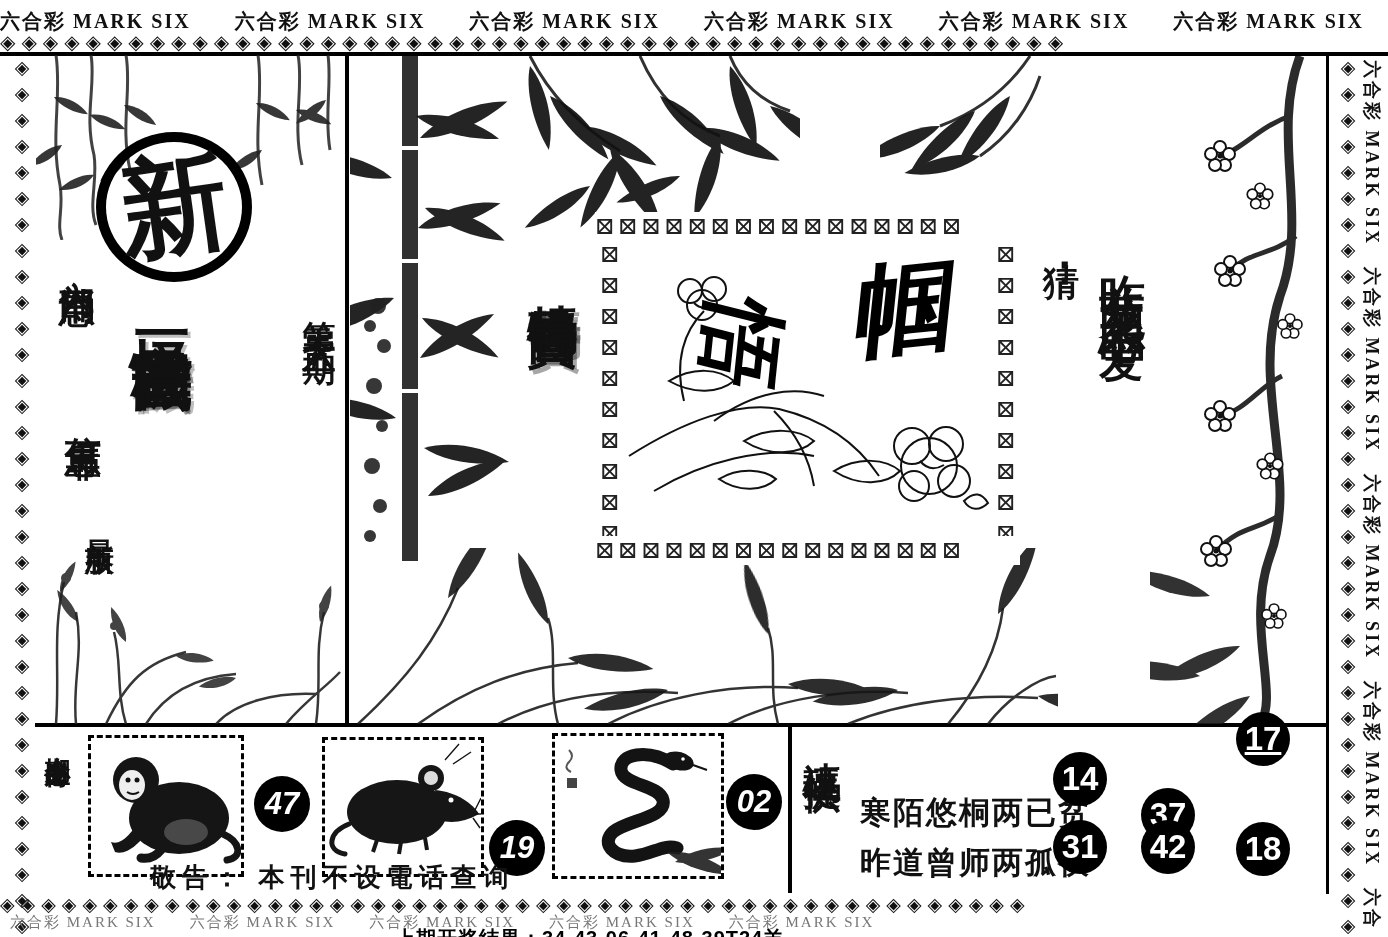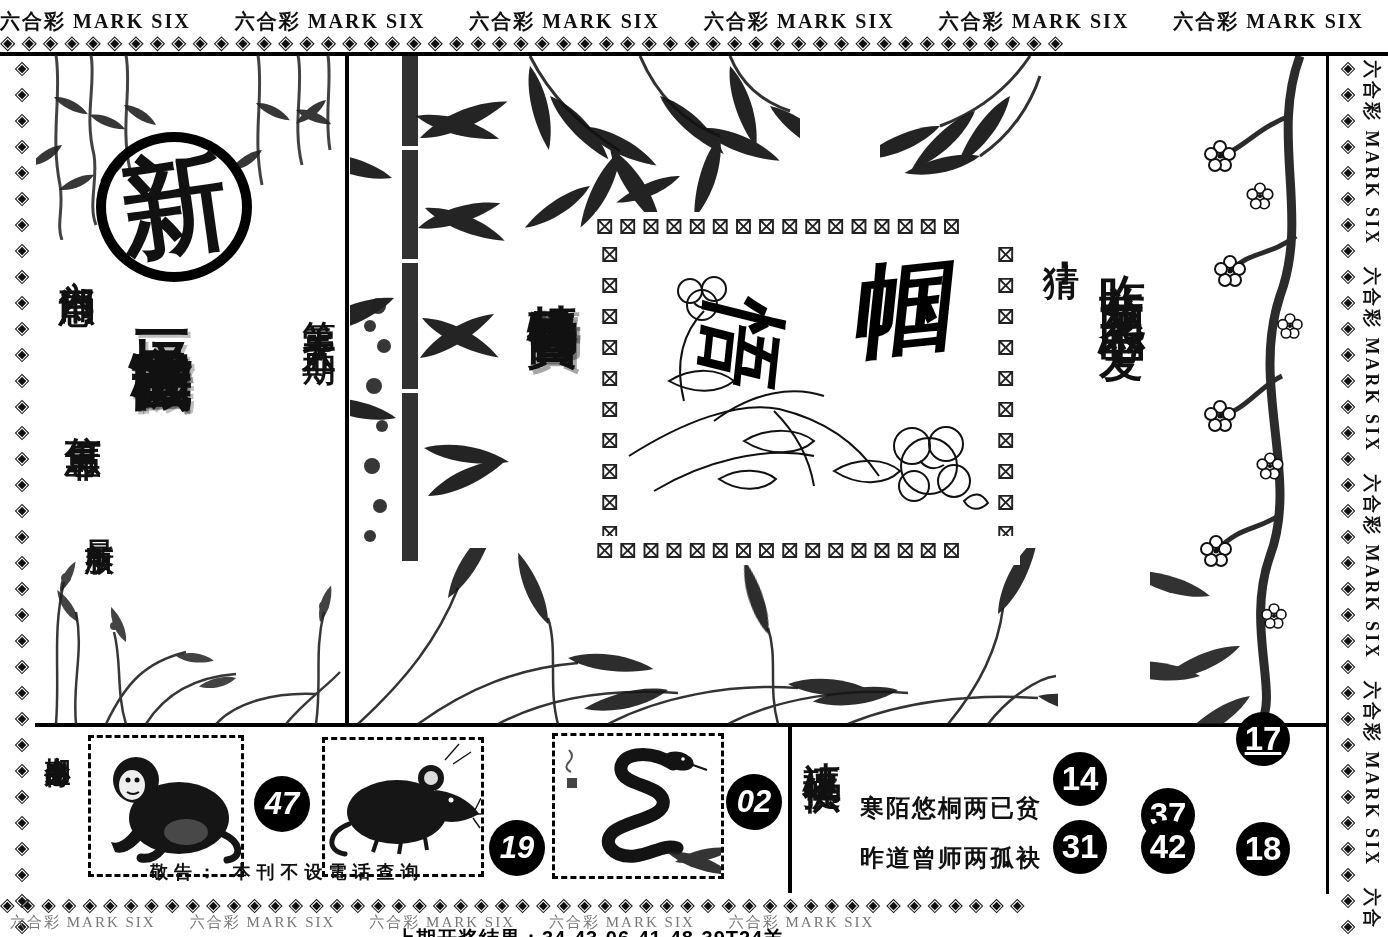--- a/index.html
+++ b/index.html
@@ -65,28 +65,28 @@
   .monkey-frame { left:88px;  top:735px; width:156px; height:142px; }
   .rat-frame    { left:322px; top:737px; width:162px; height:140px; }
   .snake-frame  { left:552px; top:733px; width:172px; height:146px; }
   .numcircle { background:#000; color:#fff; border-radius:50%; display:flex; align-items:center; justify-content:center;
                font-family:"Liberation Sans","DejaVu Sans",sans-serif; font-weight:700; }
   .nc-z { width:56px; height:56px; font-size:31px;font-style:italic; }
   .nc-p { width:54px; height:54px; font-size:33px; }
   .c47 { left:254px; top:776px; } .c19 { left:489px; top:820px; } .c02 { left:726px; top:774px;text-align:center; }
   .c14 { left:1053px; top:752px; } .c37 { left:1141px; top:788px; } .c17 { left:1236px; top:712px;text-decoration:underline; }
   .c27 { left:1053px; top:820px; } .c35 { left:1141px; top:820px; } .c11 { left:1236px; top:822px; }
-  .notice  { left:150px; top:860px; font-size:18px; font-weight:700; letter-spacing:6px; }
+  .notice  { left:150px; top:860px; font-size:26px; font-weight:700; letter-spacing:6px; }
   .uv-note { left:508px; top:858px; font-size:23px; font-weight:700; letter-spacing:3px; }
 
   
   .quick-label { left:796px; top:732px; height:162px; font-size:38px; font-weight:900; letter-spacing:5px; }
   .poem-header { left:862px; top:740px; font-size:30px; font-weight:900; letter-spacing:3px;
                  text-shadow:2px 2px 0 rgba(0,0,0,.3); }
-  .poem-line   { font-size:24px; font-weight:700; letter-spacing:2px; }
+  .poem-line   { font-size:31px; font-weight:700; letter-spacing:2px; }
   .pl-1 { left:860px; top:792px; } .pl-2 { left:860px; top:842px; }
 
   
   .bottom-pattern { left:0; top:893px; width:1388px; height:22px; font-size:19px; letter-spacing:6px;
                     white-space:nowrap; overflow:hidden; }
   .bottom-marksix { left:10px; top:913px; width:1388px; height:20px; font-size:15px; color:#777;
                     letter-spacing:2px; white-space:nowrap; overflow:hidden; }
   .result-line { left:395px; top:890px; font-size:20px; font-weight:900; letter-spacing:1px;
                  font-family:"Liberation Sans","DejaVu Sans",sans-serif; color:#000;margin-top:35px; }
 

